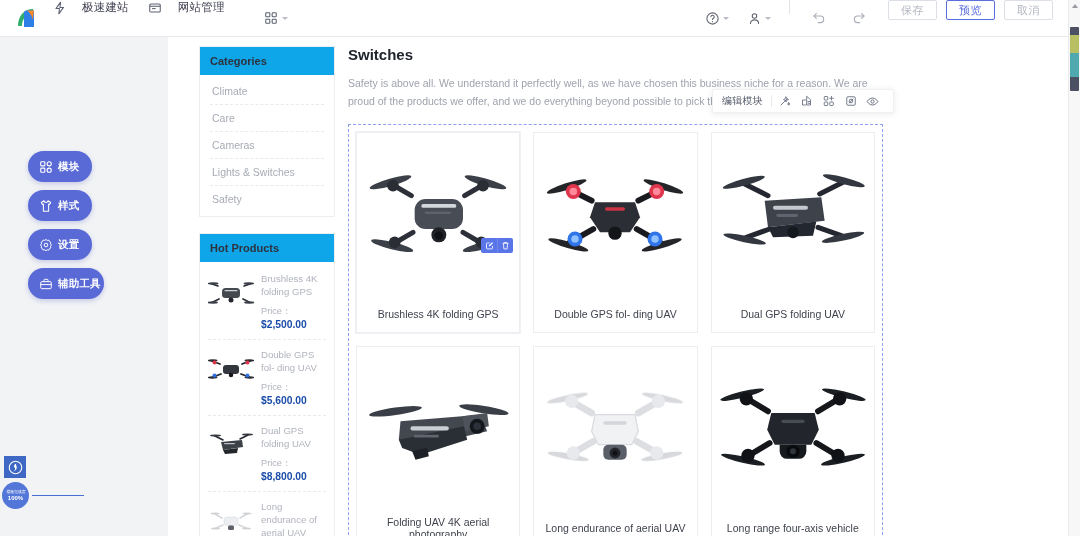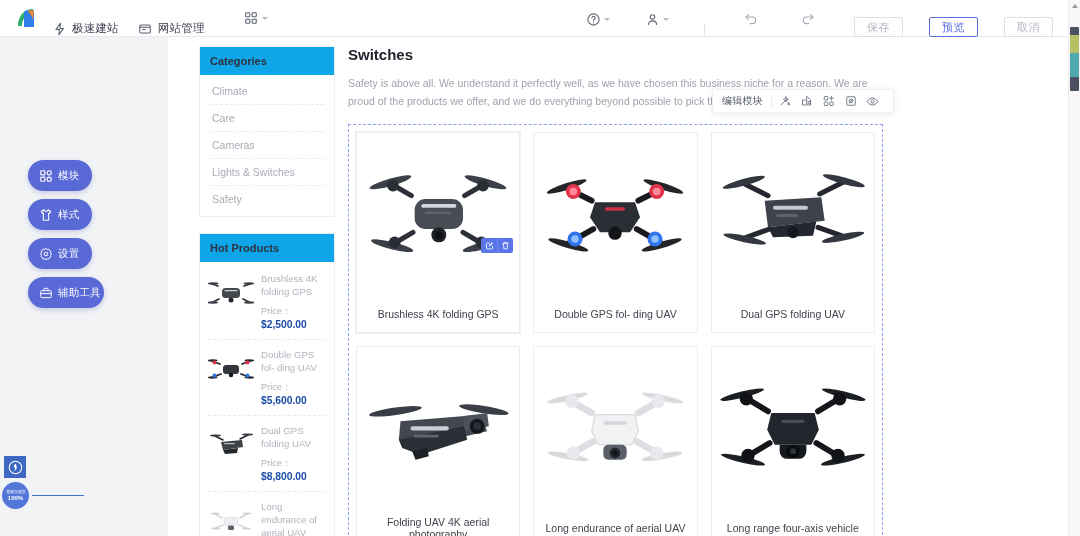--- a/index.html
+++ b/index.html
@@ -15,34 +15,34 @@
   
   .header {
     position: absolute; top: 0; left: 0; width: 1080px; height: 37px;
     background: #ffffff; border-bottom: 1px solid #e9e9ed;
     display: flex; align-items: center; z-index: 40;
   }
   .logo-wrap { width: 52px; display: flex; align-items: center; justify-content: center; }
   .logo { width: 24px; height: 24px; position: relative; }
   .nav-items { display: flex; align-items: center; gap: 19px; }
   .nav-item {
-    display: flex; align-items: flex-end; gap: 5px;
+    display: flex; align-items: flex-start; gap: 15px;
     font-size: 12px; color: #4a4a55; cursor: pointer; height: 36px;
   }
   .nav-ico { width: 15px; height: 15px; display: flex; align-items: center; justify-content: center; color: #5b6070; }
   .nav-label { font-size: 11.5px; color: #3f4152; letter-spacing: .2px; }
   .apps-item { display: flex; align-items: center; gap: 3px; margin-left: 20px; cursor: pointer; }
   .caret-sm {
     width: 0; height: 0; border-left: 3px solid transparent; border-right: 3px solid transparent;
     border-top: 3.5px solid #b9bcc6;
   }
 
   .header-right {
     position: absolute; right: 27px; top: 0; height: 37px;
-    display: flex; align-items: flex-end; gap: 17px;
+    display: flex; align-items: flex-start; gap: 0;
   }
   .hr-icon-btn {
     display: flex; align-items: center; gap: 3px; padding: 0 9px;
     height: 36px; cursor: pointer; color: #5e6271;
   }
   .hr-sep { width: 1px; height: 14px; background: #e2e3e8; margin: 0 9px; }
   .undo-btn { padding: 0 12px; height: 36px; display: flex; align-items: center; cursor: pointer; }
   .btn {
     height: 20px; min-width: 49px; padding: 0 10px; margin-left: 9px;
     border: 1px solid #dcdfe6; background: #fff; border-radius: 2px;
@@ -62,21 +62,21 @@
     border-bottom: 4px solid #9a9aa2;
   }
   .win-scroll .thumb {
     position: absolute; top: 27px; left: 1px; width: 9px; height: 64px;
     background: #4b5163; border-radius: 1px;
   }
   .win-scroll .thumb .inner-a { position: absolute; top: 8px; left: 0; width: 9px; height: 18px; background: #b7bf62; }
   .win-scroll .thumb .inner-b { position: absolute; top: 26px; left: 0; width: 9px; height: 24px; background: #4fa9ae; }
 
   
-  .left-tools { position: absolute; left: 28px; top: 160px; z-index: 35; }
+  .left-tools { position: absolute; left: 28px; top: 151px; z-index: 35; font-weight: bold; }
   .tool-pill {
     width: 64px; height: 31px; border-radius: 16px; background: #5969d6;
     display: flex; align-items: center; gap: 5px; padding-left: 10px;
     margin-bottom: 8px; cursor: pointer;
     box-shadow: 0 2px 5px rgba(70,85,190,.26);
   }
   .tool-pill.wide { width: 76px; }
   .tool-ico { width: 15px; height: 15px; flex: 0 0 15px; color: #fff; display: flex; align-items: center; justify-content: center; }
   .tool-label { font-size: 10.5px; color: #fff; white-space: nowrap; letter-spacing: .2px; }
 

